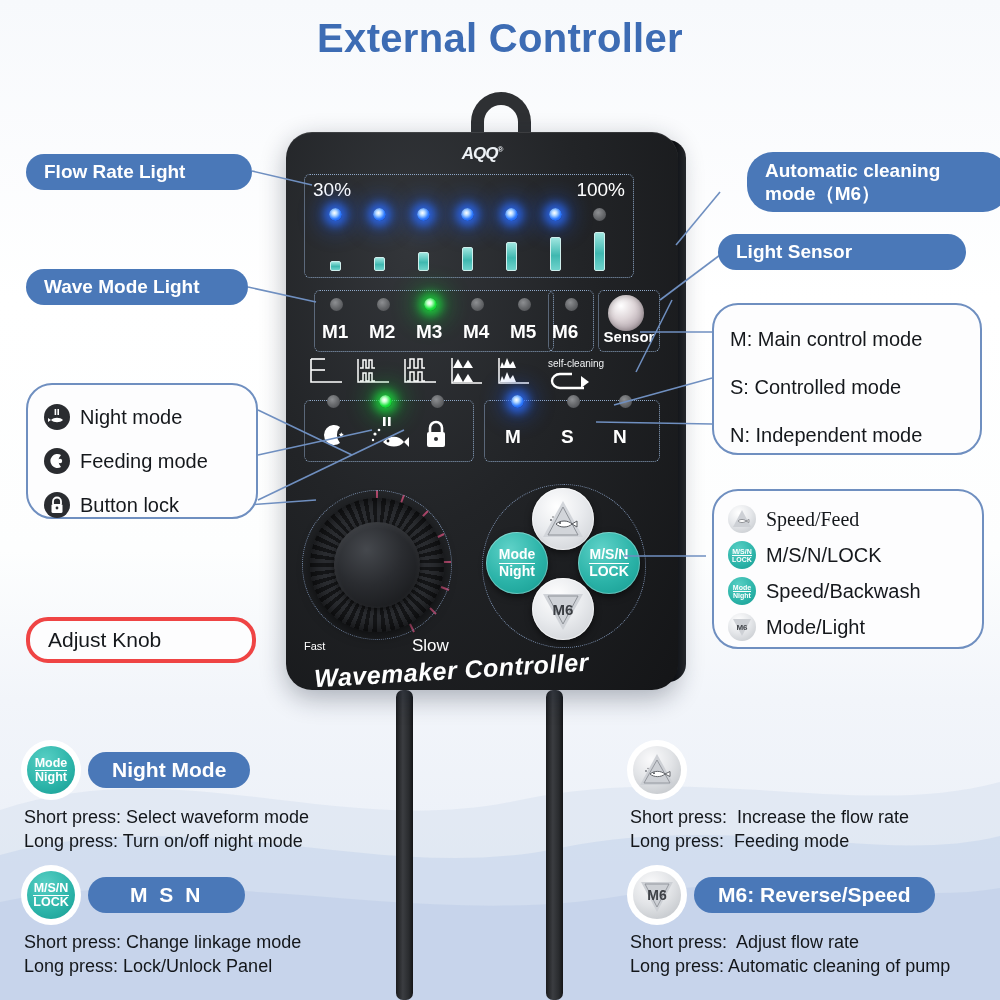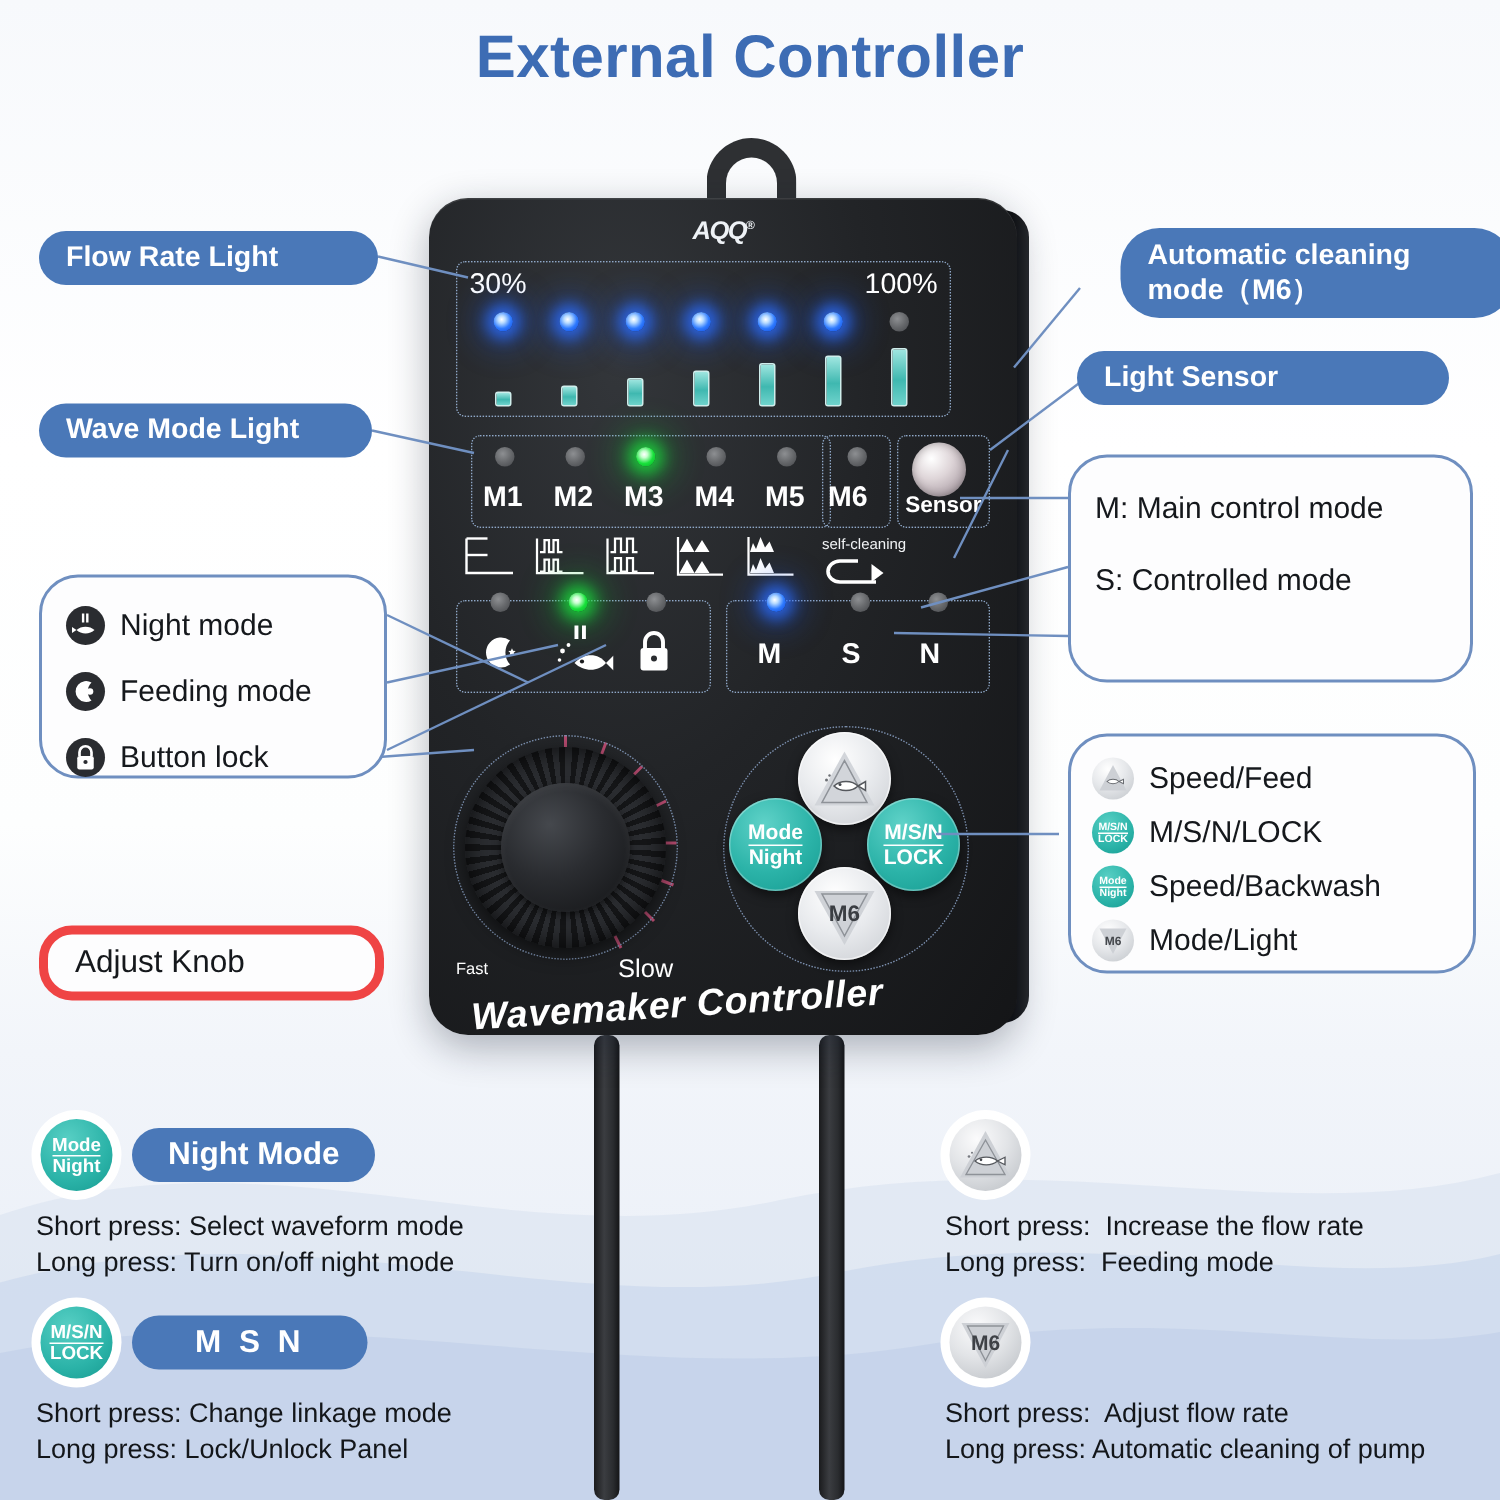--- a/index.html
+++ b/index.html
@@ -37,21 +37,21 @@
   .obox {
     position: absolute; z-index: 7;
     background: #fdfdfe; border: 2px solid #6f8fc0;
     border-radius: 26px;
     padding: 10px 16px;
   }
   .obox-line { display: flex; align-items: center; font-size: 20px; color: #15181c; }
 
   .outline-pill {
     position: absolute; z-index: 7;
-    background: #fdfdfe; border: 6px solid #ef4444;
+    background: #fdfdfe; border: 4px solid #ef4444;
     border-radius: 22px; padding: 7px 18px;
     font-size: 21px; color: #15181c;
   }
   .leader-svg { position: absolute; left: 0; top: 0; width: 1000px; height: 1000px; z-index: 5; pointer-events: none; }
 
   
   .device-wrap { position: absolute; left: 286px; top: 92px; width: 410px; height: 610px; z-index: 4; }
 
   .hanger {
     position: absolute; left: 185px; top: 0px; width: 60px; height: 56px;
@@ -506,24 +506,27 @@
   <span>Light Sensor</span>
 </div>
 
 <div class="obox" style="left:712px; top:303px; width:270px; height:152px;">
   <div class="obox-line" style="height:48px;">
     <span>M: Main control mode</span>
   </div>
   <div class="obox-line" style="height:48px;">
     <span>S: Controlled mode</span>
   </div>
+  <div class="obox-line" style="height:48px;">
+    <span>N: Independent mode</span>
+  </div>
 </div>
 
 <div class="obox" style="left:712px; top:489px; width:272px; height:160px; padding:10px 14px;">
-  <div class="obox-line" style="height:36px;">
+  <div class="obox-line" style="height:36px;font-family:Liberation Serif, serif;">
     <span class="mini mini-silver">
       <svg width="22" height="22" viewBox="0 0 22 22">
         <path d="M11,2 L20,19 L2,19 Z" fill="#cdd0d5"></path>
         <path d="M7,13 C9,11 13,11 15,13 C13,15 9,15 7,13 Z" fill="#fff" stroke="#6a6d72" stroke-width="0.7"></path>
         <path d="M15,13 L18,11.5 L18,14.5 Z" fill="#fff" stroke="#6a6d72" stroke-width="0.7"></path>
       </svg>
     </span>
     <span>Speed/Feed</span>
   </div>
   <div class="obox-line" style="height:36px;">
@@ -611,16 +614,17 @@
   <div class="instr-head">
     <span class="instr-badge">
       <span class="badge-in badge-silver">
         <svg width="42" height="42" viewBox="0 0 42 42" style="position:absolute">
           <path d="M21,38 L37,8 L5,8 Z" fill="#cdd0d5"></path>
           <path d="M21,33 L33,10 L9,10 Z" fill="none" stroke="#8e9298" stroke-width="0.9"></path>
         </svg>
         <span style="position:relative; z-index:2; font-size:14px; font-weight:bold; color:#3e4146;">M6</span>
       </span>
     </span>
+    <span class="instr-title">M6: Reverse/Speed</span>
   </div>
   <div class="instr-body">Short press:  Adjust flow rate
 Long press: Automatic cleaning of pump</div>
 </div>
 
 </body></html>

